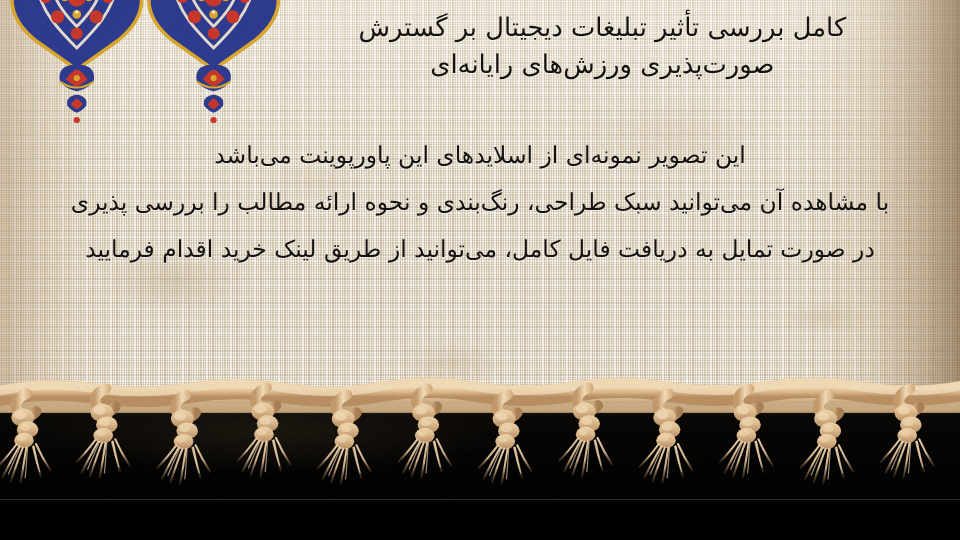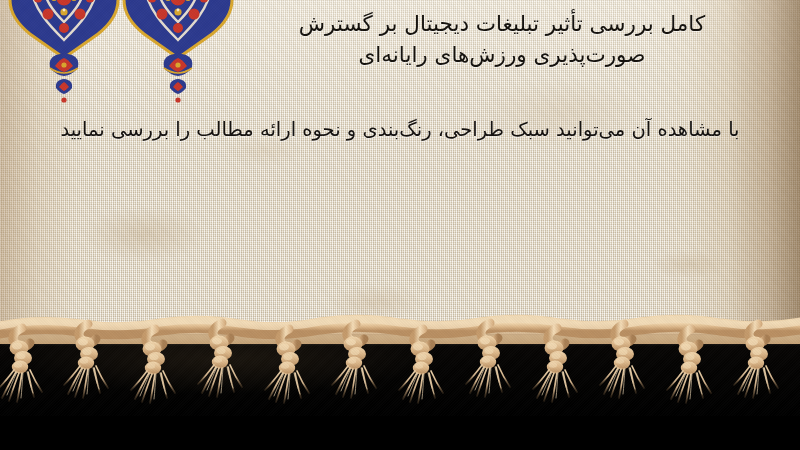--- a/index.html
+++ b/index.html
@@ -319,21 +319,23 @@
       <circle cx="56" cy="146" r="2.6" fill="#c8372a"></circle>
     </svg>
   </div>
 
   <div class="title-block">
     <div class="title-line">کامل بررسی تأثیر تبلیغات دیجیتال بر گسترش</div>
     <div class="title-line">صورت‌پذیری ورزش‌های رایانه‌ای</div>
   </div>
 
   <div class="body-block">
-    <div class="body-line">با مشاهده آن می‌توانید سبک طراحی، رنگ‌بندی و نحوه ارائه مطالب را بررسی نمایید</div>
+    <div class="body-line">این تصویر نمونه‌ای از اسلایدهای این پاورپوینت می‌باشد</div>
+    <div class="body-line">با مشاهده آن می‌توانید سبک طراحی، رنگ‌بندی و نحوه ارائه مطالب را بررسی پذیری</div>
+    <div class="body-line">در صورت تمایل به دریافت فایل کامل، می‌توانید از طریق لینک خرید اقدام فرمایید</div>
   </div>
 
   <div class="black-field"></div>
   <div class="fringe-root"></div>
   <div class="join-blur"></div>
 
   <svg class="fringe-svg" viewBox="0 0 800 110" width="800" height="110">
     <defs>
       <linearGradient id="cord" x1="0" y1="0" x2="0" y2="1">
         <stop offset="0%" stop-color="#f0d6ae"></stop>

